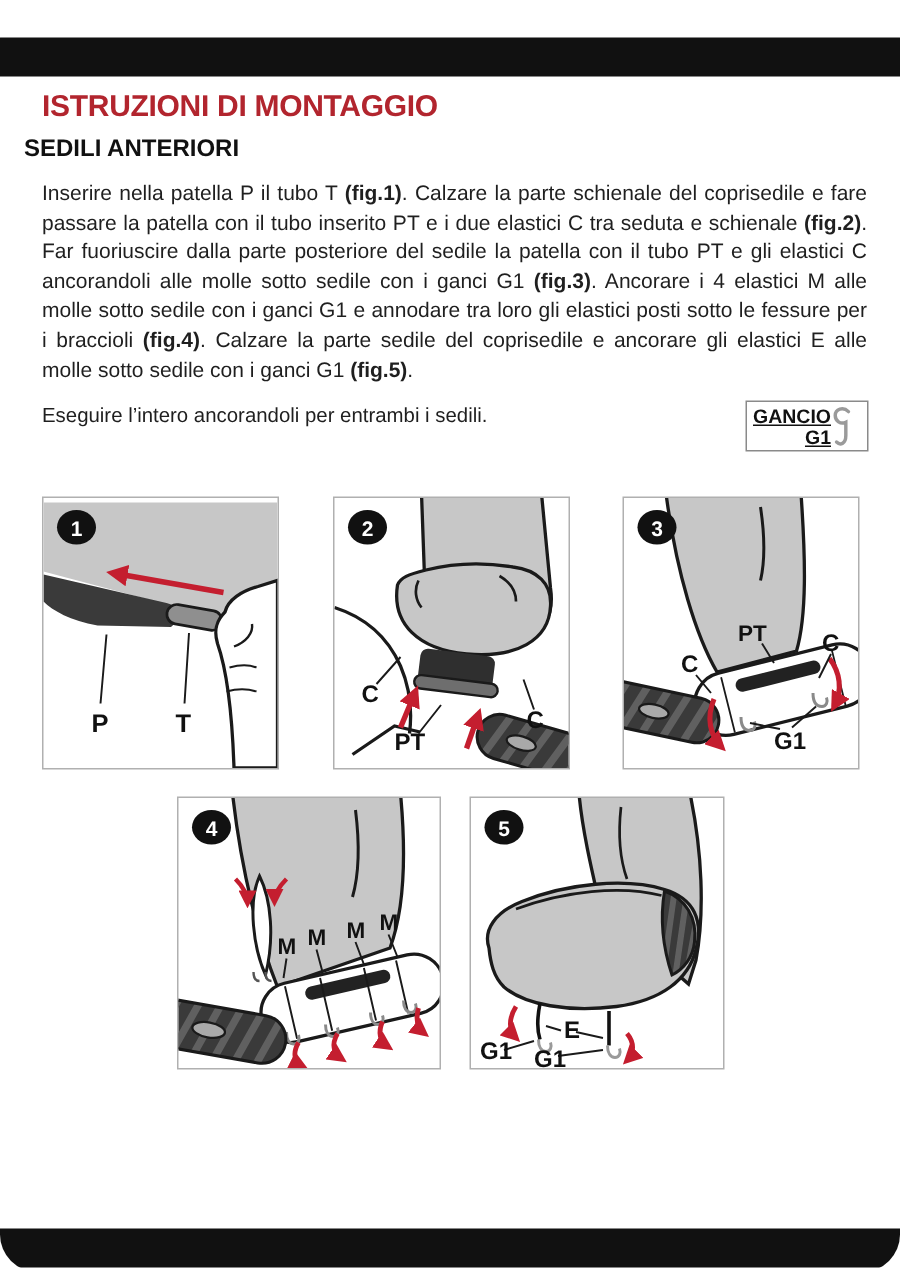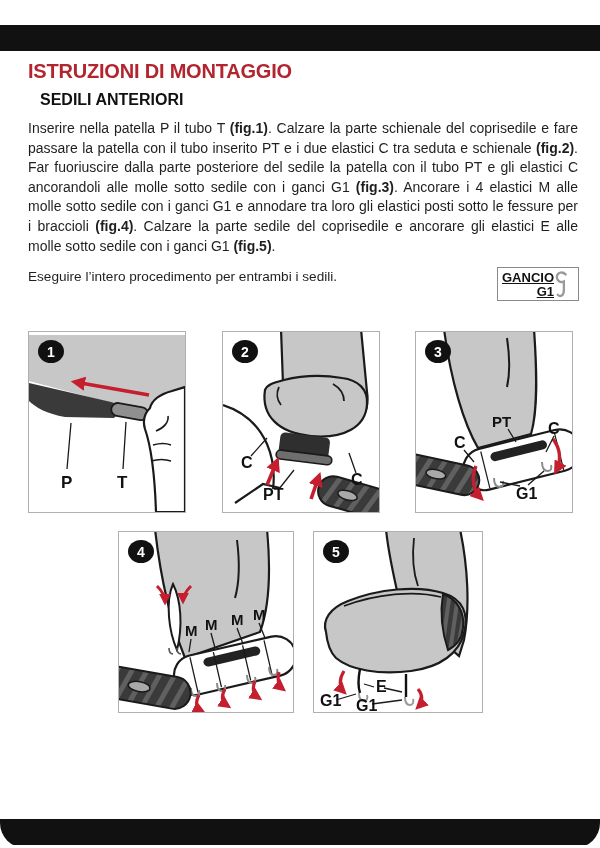--- a/index.html
+++ b/index.html
@@ -3,21 +3,21 @@
 <meta charset="utf-8">
 <style>
   html,body{margin:0;padding:0;background:#fff;}
   #page{position:relative;width:600px;height:848px;background:#fff;overflow:hidden;
         font-family:"Liberation Sans","DejaVu Sans",sans-serif;color:#1f1f1f;border-radius:25px;}
   .bar{position:absolute;left:0;width:600px;height:26px;background:#111;}
   #bar-top{top:25px;}
   #bar-bottom{top:819px;}
   #title{position:absolute;left:28px;top:60px;margin:0;font-size:20px;font-weight:bold;
          letter-spacing:-0.2px;color:#b2252e;}
-  #subtitle{position:absolute;left:40px;top:91px;margin:0;font-size:16px;font-weight:bold;color:#111;}
+  #subtitle{position:absolute;left:16px;top:91px;margin:0;font-size:16px;font-weight:bold;color:#111;}
   #para{position:absolute;left:28px;top:119px;width:550px;font-size:14px;line-height:19.6px;
         text-align:justify;}
   #para b{font-weight:bold;}
   #closing{position:absolute;left:28px;top:269px;width:420px;font-size:13.6px;}
   #hookbox{position:absolute;left:497px;top:267px;width:82px;height:34px;border:1px solid #8a8a8a;
            background:#fff;box-sizing:border-box;}
   #hookbox .txt{position:absolute;left:4px;top:3px;width:52px;text-align:right;
                 font-size:13px;font-weight:bold;line-height:13.5px;color:#111;text-decoration:underline;}
   #hookbox svg{position:absolute;right:5px;top:2px;}
   .figbox{position:absolute;background:#fff;border:1px solid #b0b0b0;box-sizing:border-box;}
@@ -36,21 +36,21 @@
 
 <div id="page">
 
   <div class="bar" id="bar-top"></div>
 
   <h1 id="title">ISTRUZIONI DI MONTAGGIO</h1>
   <h2 id="subtitle">SEDILI ANTERIORI</h2>
 
   <div id="para"><span>Inserire nella patella P il tubo T </span><b>(fig.1)</b><span>. Calzare la parte schienale del coprisedile e fare passare la patella con il tubo inserito PT e i due elastici C tra seduta e schienale </span><b>(fig.2)</b><span>. Far fuoriuscire dalla parte posteriore del sedile la patella con il tubo PT e gli elastici C ancorandoli alle molle sotto sedile con i ganci G1 </span><b>(fig.3)</b><span>. Ancorare i 4 elastici M alle molle sotto sedile con i ganci G1 e annodare tra loro gli elastici posti sotto le fessure per i braccioli </span><b>(fig.4)</b><span>. Calzare la parte sedile del coprisedile e ancorare gli elastici E alle molle sotto sedile con i ganci G1 </span><b>(fig.5)</b><span>.</span></div>
 
-  <div id="closing">Eseguire l’intero procedimento per entrambi i sedili.</div>
+  <div id="closing">Eseguire l’intero ancorandoli per entrambi i sedili.</div>
 
   <div id="hookbox">
     <div class="txt">
       <div>GANCIO</div>
       <div>G1</div>
     </div>
     <svg width="20" height="30" viewBox="0 0 20 34">
       <path d="M13,5 C9,1 3,3 3,8 C3,12 7,15 11,13 L11,23 C11,29 7,31 4,28" fill="none" stroke="#9a9a9a" stroke-width="2.6" stroke-linecap="round"></path>
     </svg>
   </div>

